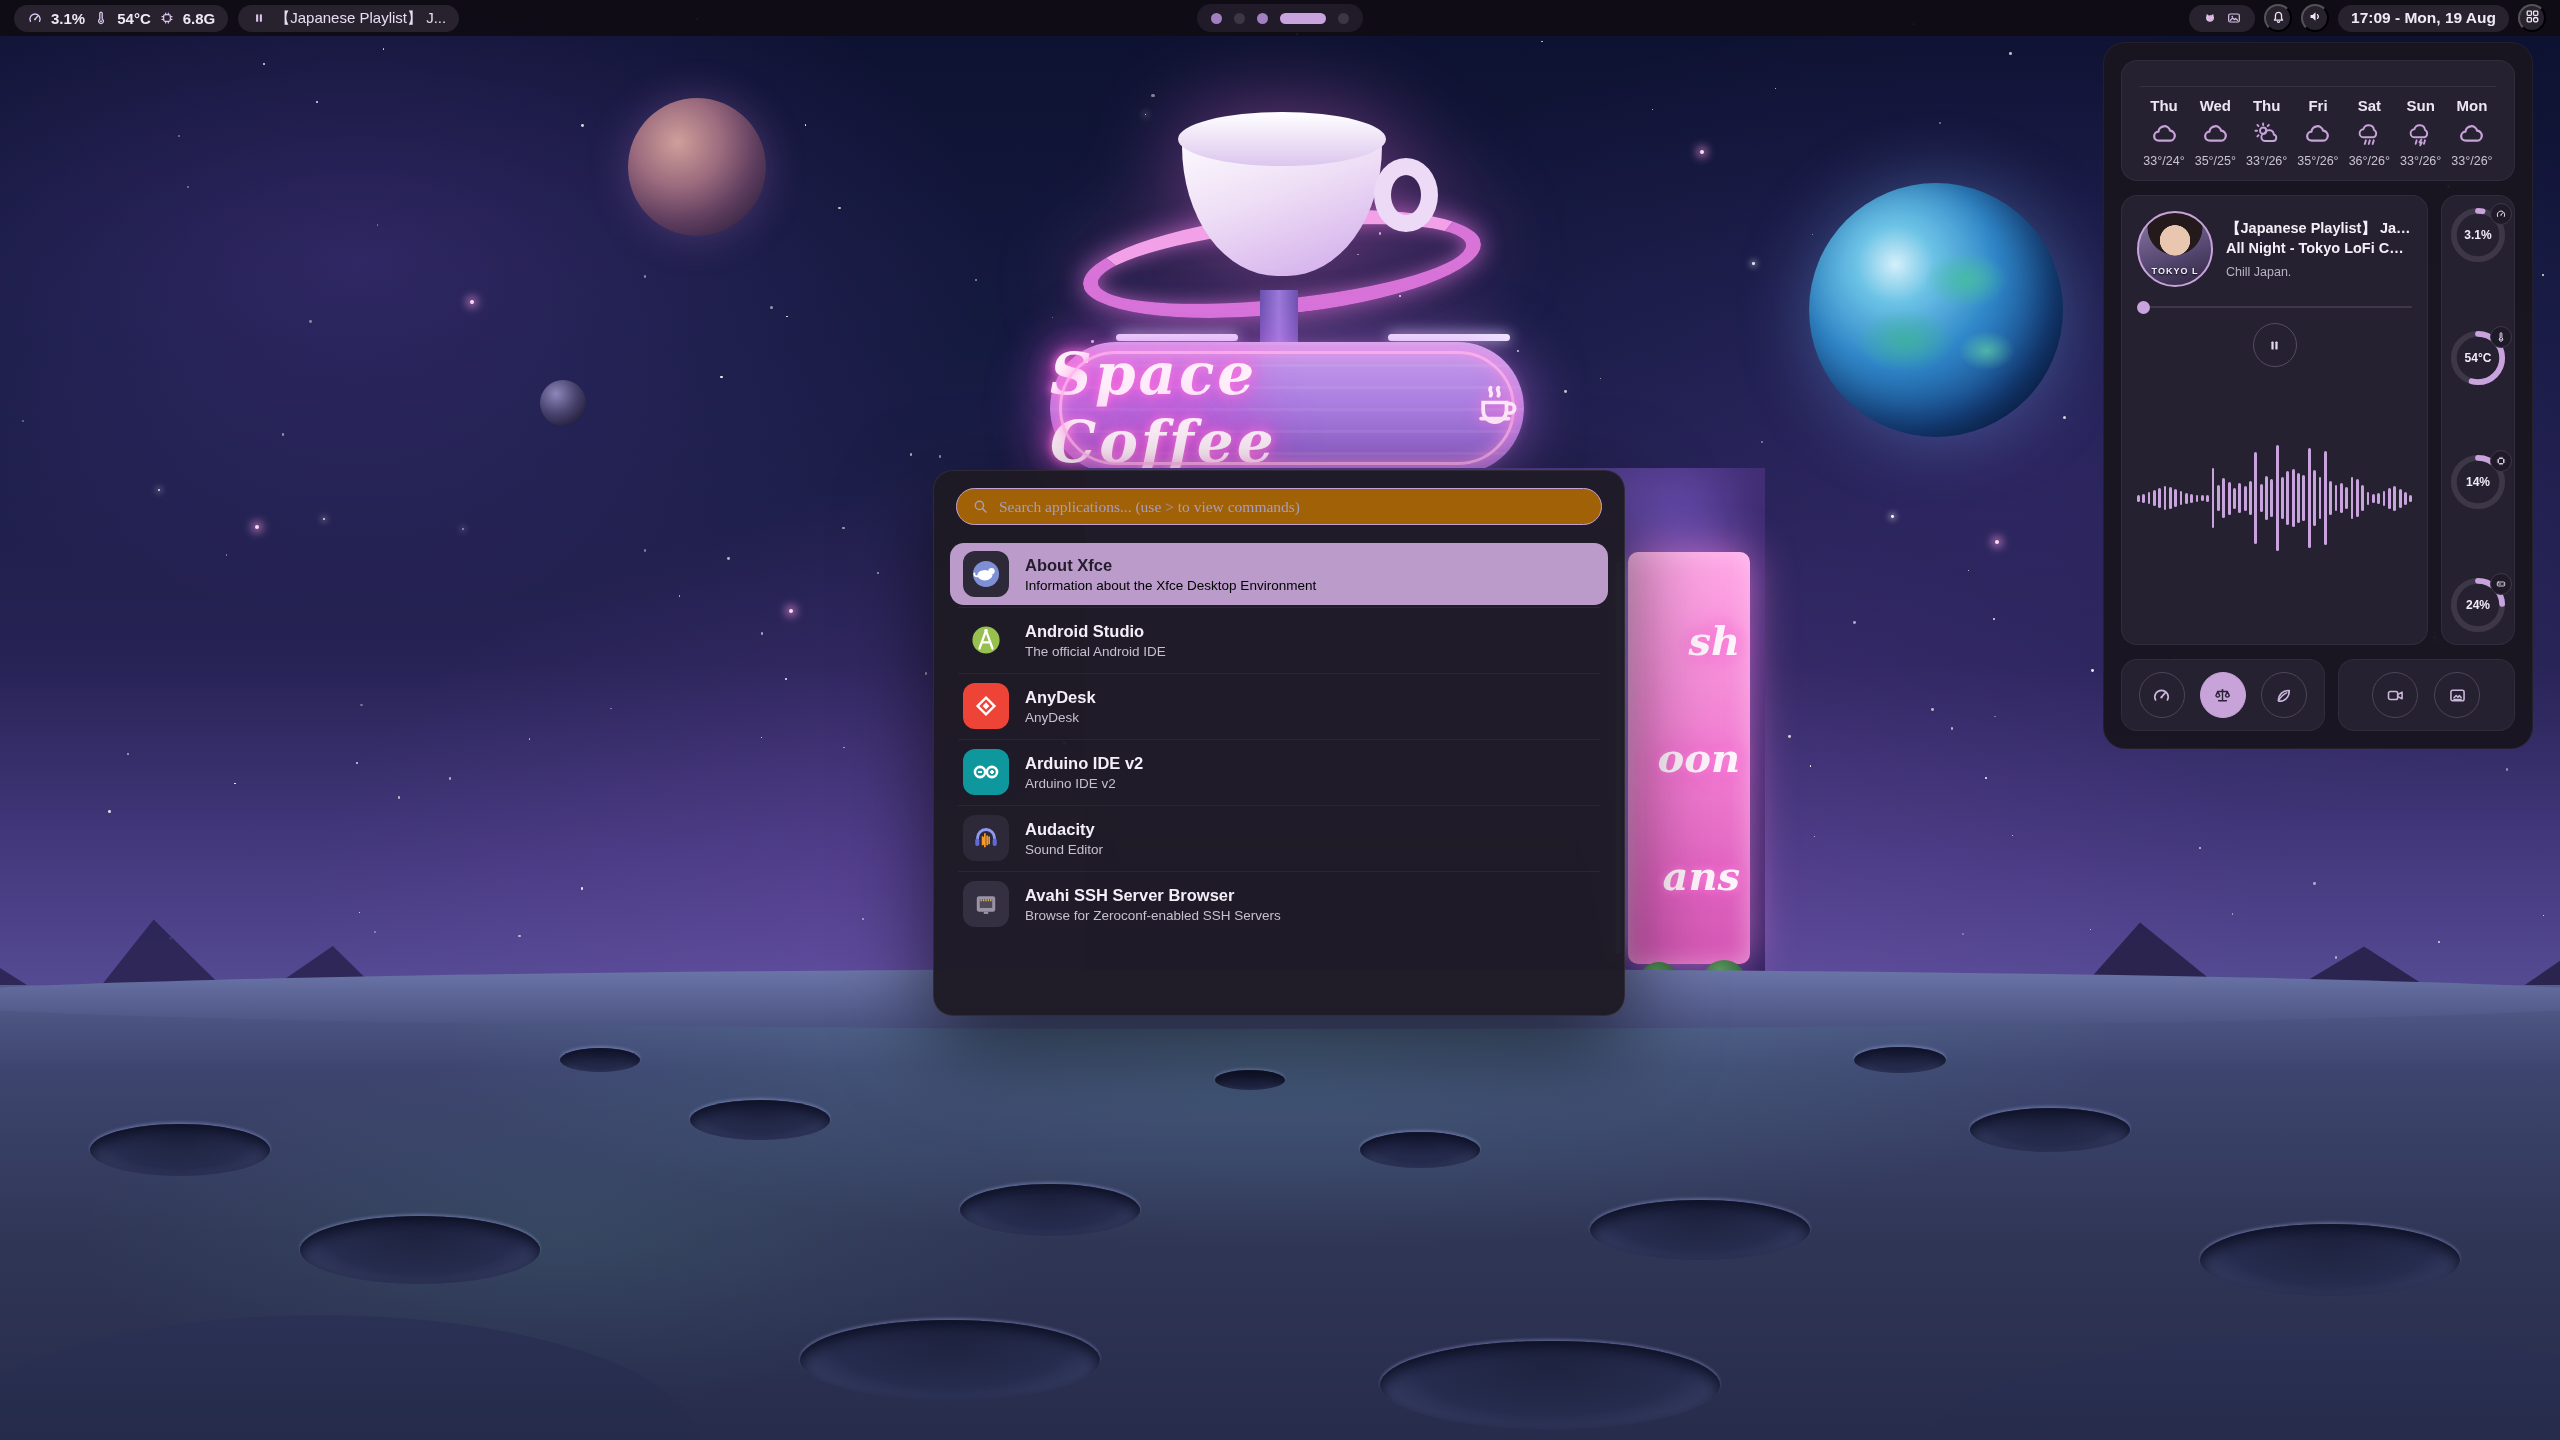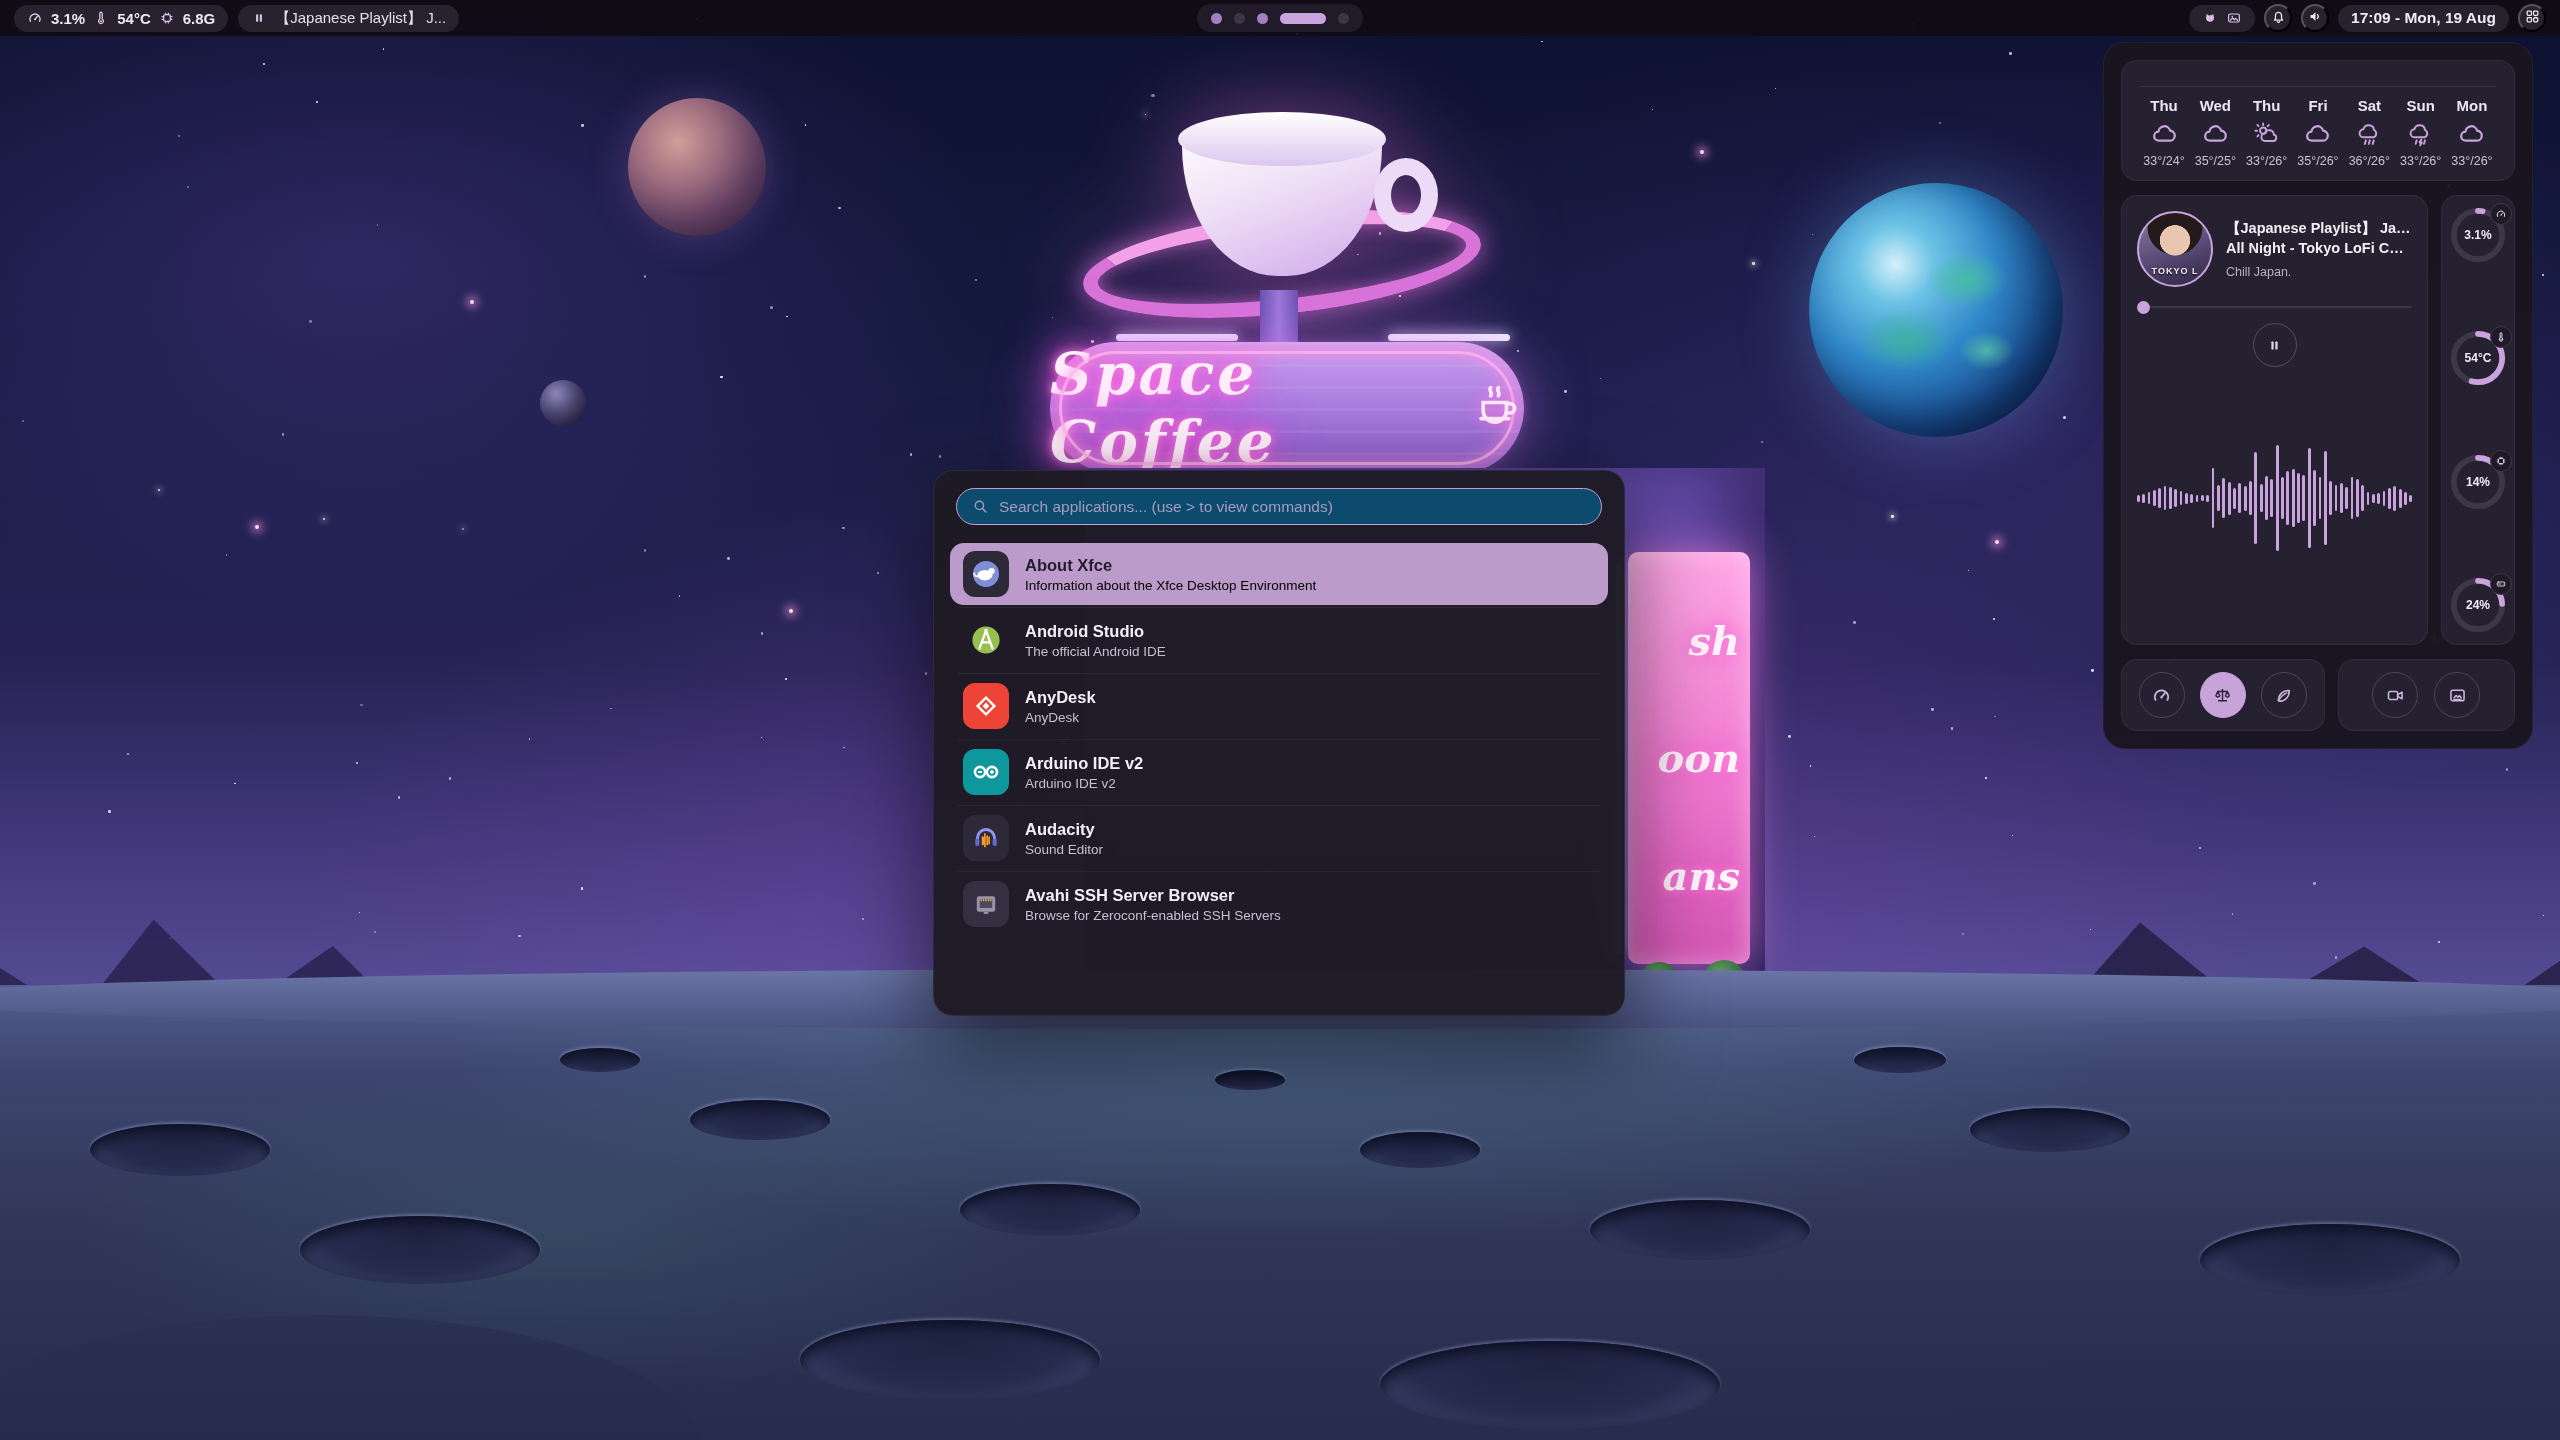--- a/index.html
+++ b/index.html
@@ -111,21 +111,21 @@
   .ws-dot[data-state="occupied"] { background:#a27fc0; }
   .ws-dot[data-state="active"] { width:46px; background:#c9a3dd; }
   .tb-right { margin-left:auto; display:flex; align-items:center; gap:9px; }
   .clock { font-weight:700; font-size:15.5px; color:#f0e9f7; }
 
   
   #launcher { position:absolute; left:933px; top:470px; width:692px; height:546px; z-index:40;
     background:rgba(30,26,36,.97); border:1px solid rgba(255,255,255,.07); border-radius:20px;
     box-shadow:0 30px 90px rgba(0,0,0,.6); display:flex; flex-direction:column; }
   .searchbox { margin:17px 22px 12px; height:37px; border:1.6px solid #c2a1d4; border-radius:19px;
-    background:#0c4a6e; display:flex; align-items:center; gap:10px; padding:0 15px; color:#a79dbb; }
+    background:#a16207; display:flex; align-items:center; gap:10px; padding:0 15px; color:#a79dbb;font-family:Liberation Serif, serif; }
   .searchbox .ic { width:17px; height:17px; display:flex; }
   .searchbox .ic svg { width:17px; height:17px; }
   .searchbox input { flex:1; background:transparent; border:none; outline:none;
     color:#e8e0f2; font-size:15.5px; font-family:inherit; }
   .searchbox input::placeholder { color:#a79dbb; }
   #app-list { flex:1; padding:2px 16px 14px; overflow:hidden; }
   .app-item { display:flex; align-items:center; gap:16px; height:62px; padding:0 13px;
     border-radius:14px; margin-top:4px; position:relative; }
   .app-item:not(:first-child)::before { content:""; position:absolute; left:8px; right:8px; top:-2px;
     height:1px; background:rgba(255,255,255,.05); }

